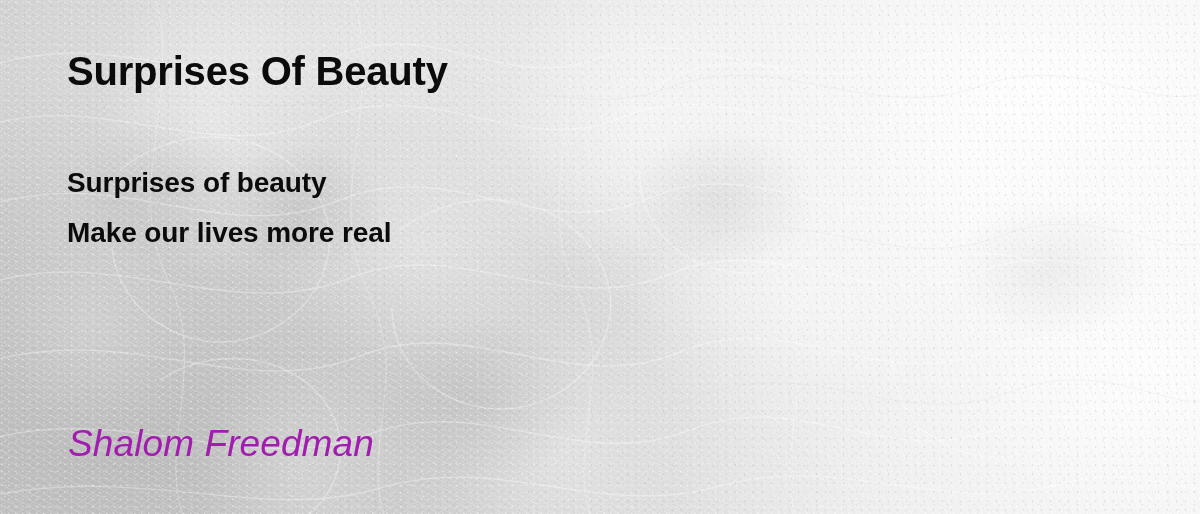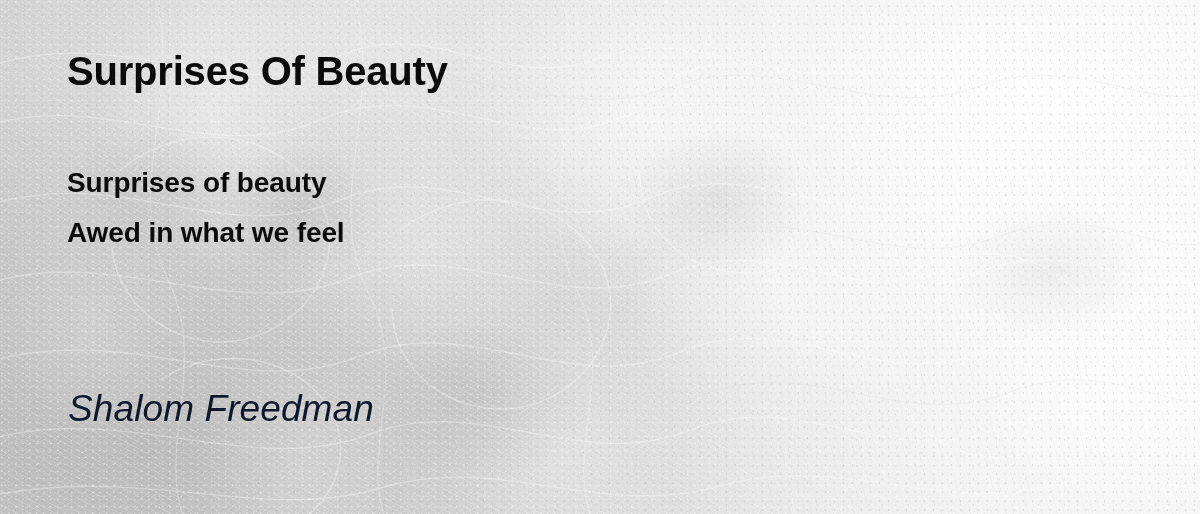--- a/index.html
+++ b/index.html
@@ -151,26 +151,26 @@
     color: #0b0b0b;
     line-height: 50px;
     height: 50px;
     letter-spacing: -0.1px;
     white-space: nowrap;
   }
 
   #poem-author {
     position: absolute;
     left: 68px;
-    top: 388px;
+    top: 423px;
     margin: 0;
     font-size: 37px;
     font-style: italic;
     font-weight: normal;
-    color: #0f172a;
+    color: #a21caf;
     line-height: 1.15;
     letter-spacing: 0.1px;
     white-space: nowrap;
   }
 </style>
 </head>
 <body>
 
 <div id="poem-card">
 
@@ -216,19 +216,19 @@
   </svg>
 
   <div class="bg-layer bg-grain"></div>
 
   <div id="content">
 
     <h1 id="poem-title">Surprises Of Beauty</h1>
 
     <div id="poem-body">
       <div class="poem-line">Surprises of beauty</div>
-      <div class="poem-line">Awed in what we feel</div>
+      <div class="poem-line">Make our lives more real</div>
     </div>
 
     <div id="poem-author">Shalom Freedman</div>
 
   </div>
 </div>
 
 </body></html>

